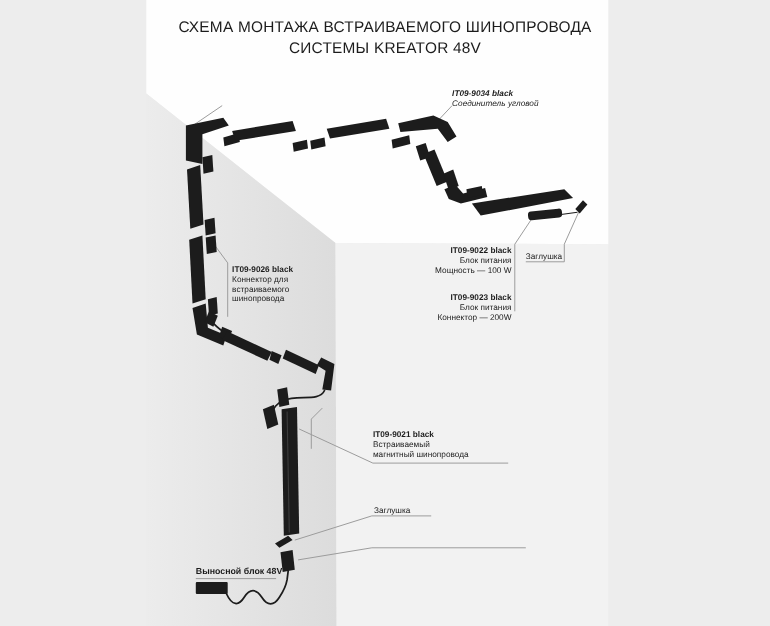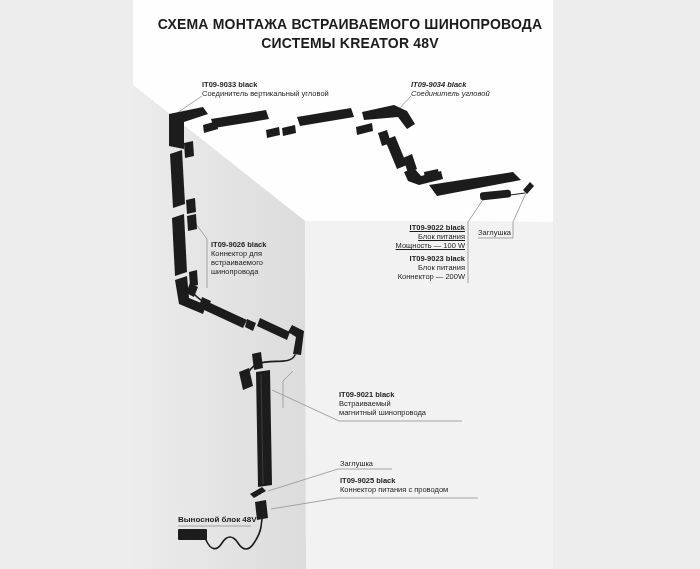--- a/index.html
+++ b/index.html
@@ -9,26 +9,26 @@
   #scene{position:absolute;left:0;top:0;}
   .plane-ceiling{fill:var(--ceiling,#fff);}
   .plane-wall-left{fill:url(#wallGrad);}
   .plane-wall-right{fill:var(--wall-right,#f2f2f2);}
   .part{fill:var(--track,#1c1c1c);}
   .wire{stroke:var(--track,#1c1c1c);stroke-width:1.6;fill:none;stroke-linecap:round;}
   .wire-thin{stroke:var(--track,#1c1c1c);stroke-width:1;fill:none;}
   .leader{stroke:var(--leader,#9b9b9b);stroke-width:0.9;fill:none;}
   .slit{stroke:#3d3d3d;stroke-width:1;fill:none;}
   .title{position:absolute;left:0;top:15px;width:700px;text-align:center;
-         font-size:14px;line-height:19px;font-weight:bold;color:var(--text,#1c1c1c);
+         font-size:14px;line-height:19px;font-weight:normal;color:var(--text,#1c1c1c);
          letter-spacing:.2px;}
   .label{position:absolute;font-size:7.5px;line-height:9px;color:var(--text,#1c1c1c);}
   .label .code{font-weight:bold;}
   .r{text-align:right;}
-  .psu-block{margin-bottom:4px;text-decoration:underline;}
+  .psu-block{margin-bottom:16px;}
 </style>
 </head>
 <body>
 
 <div id="stage">
 
   <svg id="scene" width="700" height="569" viewBox="0 0 700 569">
     <defs>
       <linearGradient id="wallGrad" x1="0" y1="0" x2="1" y2="0">
         <stop offset="0" stop-color="#ececec"></stop>
@@ -103,24 +103,20 @@
       <path class="wire" d="M206,540 C211,551 217,551 222,543 C227,535 233,535 238,543 C243,551 249,551 254,543 C258,537 260,533 261,527 L262,519"></path>
       <rect class="part" x="178" y="529" width="29" height="11" rx="1"></rect>
     </g>
   </svg>
 
   <div class="title">
     <div>СХЕМА МОНТАЖА ВСТРАИВАЕМОГО ШИНОПРОВОДА</div>
     <div>СИСТЕМЫ KREATOR 48V</div>
   </div>
 
-  <div class="label" style="left:202px;top:80px;">
-    <div class="code">IT09-9033 black</div>
-    <div>Соединитель вертикальный угловой</div>
-  </div>
 
   <div class="label" style="left:411px;top:80px;font-style:italic;">
     <div class="code">IT09-9034 black</div>
     <div>Соединитель угловой</div>
   </div>
 
   <div class="label" style="left:211px;top:240px;">
     <div class="code">IT09-9026 black</div>
     <div>Коннектор для</div>
     <div>встраиваемого</div>
@@ -148,22 +144,18 @@
   <div class="label" style="left:339px;top:390px;">
     <div class="code">IT09-9021 black</div>
     <div>Встраиваемый</div>
     <div>магнитный шинопровода</div>
   </div>
 
   <div class="label" style="left:340px;top:459px;">
     <div>Заглушка</div>
   </div>
 
-  <div class="label" style="left:340px;top:476px;">
-    <div class="code">IT09-9025 black</div>
-    <div>Коннектор питания с проводом</div>
-  </div>
 
   <div class="label" style="left:178px;top:515px;font-weight:bold;font-size:8px;">
     <div>Выносной блок 48V</div>
   </div>
 
 </div>
 
 </body></html>

